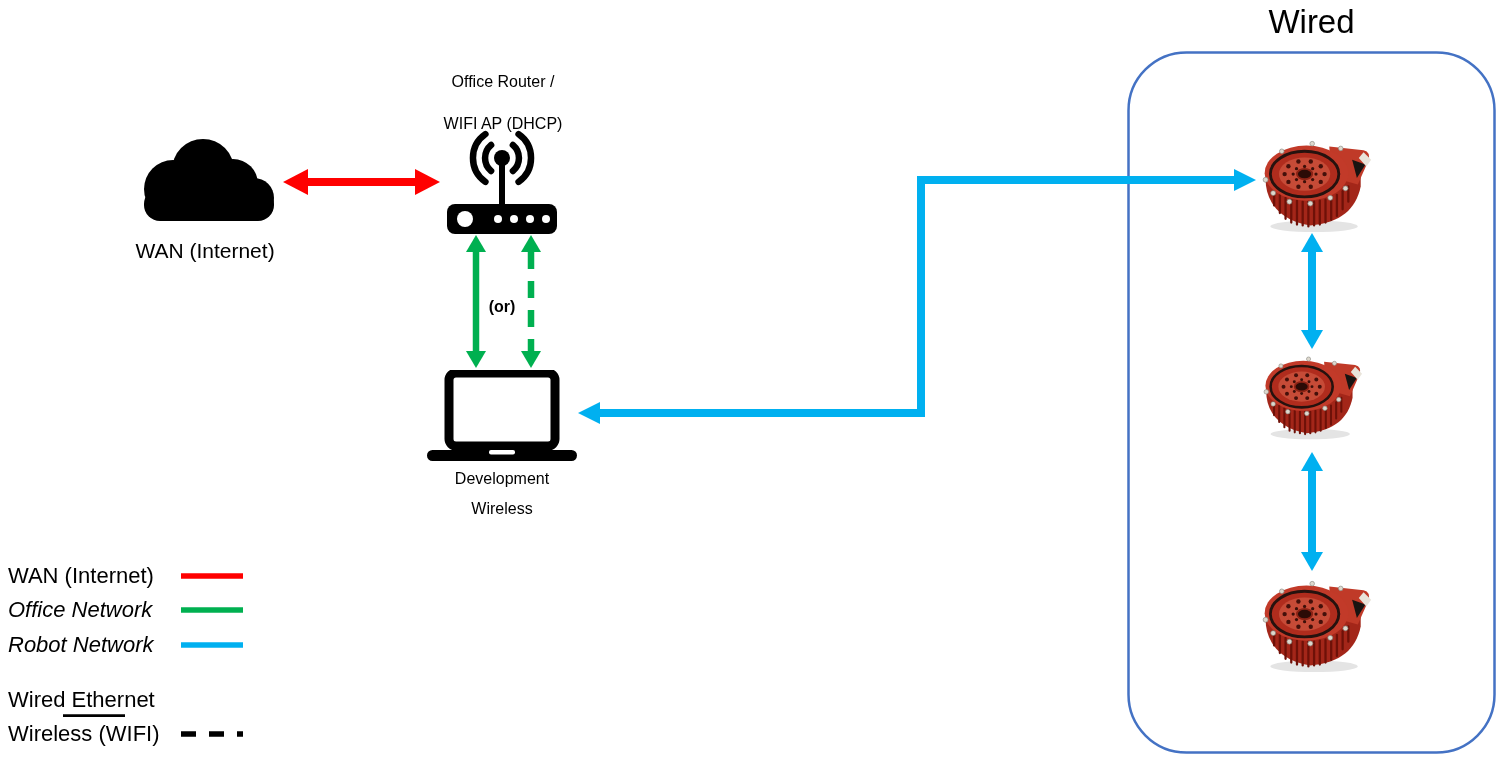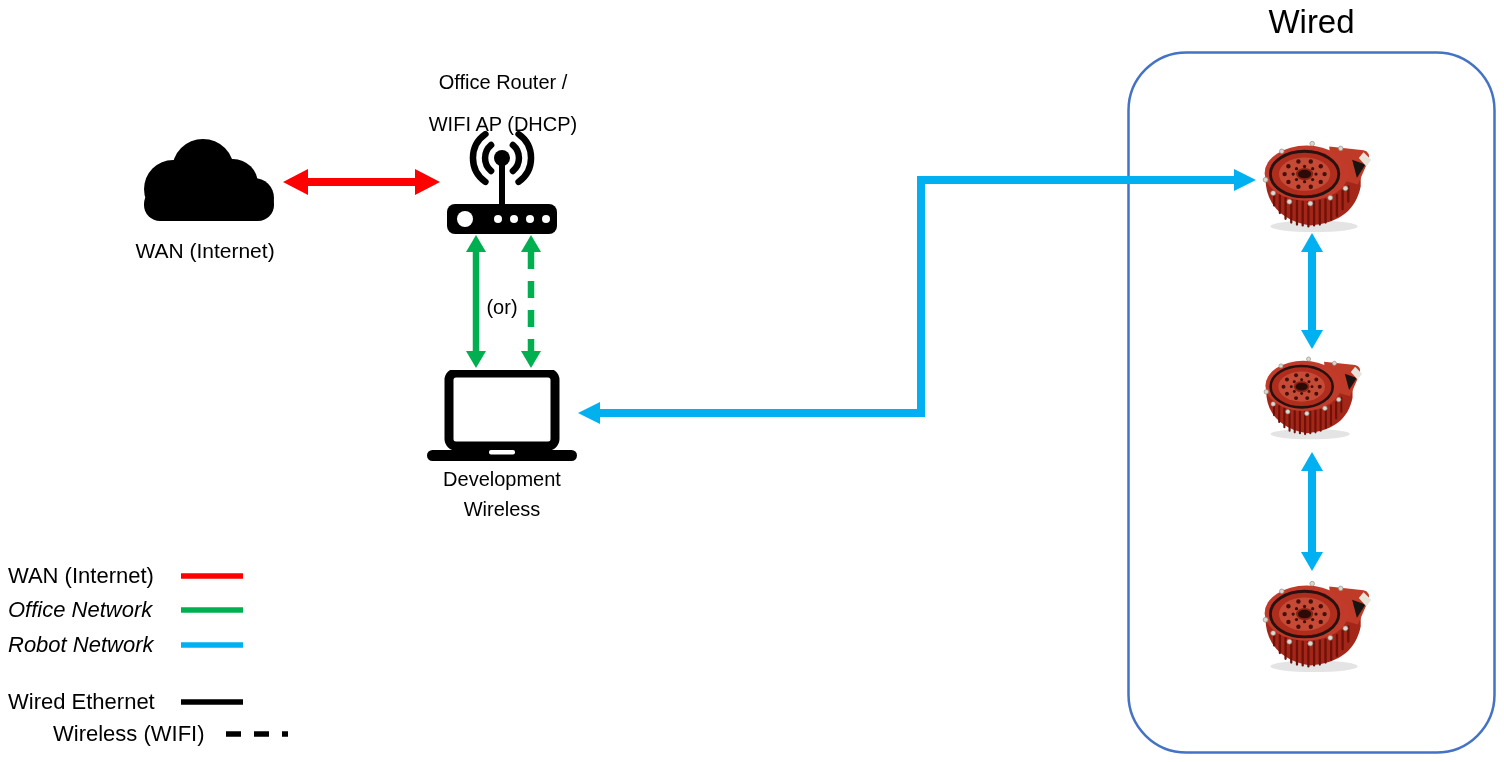--- a/index.html
+++ b/index.html
@@ -10,21 +10,21 @@
     background: #ffffff;
     overflow: hidden;
     font-family: "Liberation Sans", sans-serif;
     color: #000000;
   }
   .abs { position: absolute; }
   .label {
     position: absolute;
     text-align: center;
     color: #000;
-    font-size: 20px;
+    font-size: 16px;
     line-height: 30px;
     white-space: nowrap;
   }
   .legend-row {
     position: absolute;
     left: 8px;
     height: 30px;
     display: flex;
     align-items: center;
   }
@@ -188,21 +188,21 @@
     </g>
     <g fill="#fff">
       <circle cx="19" cy="91" r="8"></circle>
       <circle cx="52" cy="91" r="4"></circle>
       <circle cx="68" cy="91" r="4"></circle>
       <circle cx="84" cy="91" r="4"></circle>
       <circle cx="100" cy="91" r="4"></circle>
     </g>
   </svg>
 
-  <div class="label" style="left:466px; top:292px; width:72px;">(or)</div>
+  <div class="label" style="left:466px; top:292px; width:72px;font-weight:bold;">(or)</div>
 
   <svg class="abs" style="left:427px; top:370px;" width="150" height="92" viewBox="0 0 150 92">
     <rect x="22" y="3" width="106" height="73" rx="7" fill="#fff" stroke="#000" stroke-width="9"></rect>
     <rect x="0" y="80" width="150" height="11" rx="5.5" fill="#000000"></rect>
     <rect x="62" y="80" width="26" height="4.5" rx="2" fill="#fff"></rect>
   </svg>
   <div class="abs" style="left:402px; top:464px; width:200px; text-align:center;">
     <div class="label" style="position:static;">Development</div>
     <div class="label" style="position:static;">Wireless</div>
   </div>
@@ -230,26 +230,26 @@
     <svg class="legend-swatch" width="64" height="8">
       <line x1="1" y1="4" x2="63" y2="4" stroke-width="5.5" stroke="#00B050"></line>
     </svg>
   </div>
   <div class="legend-row" style="top:630px;font-style:italic;">
     <span class="legend-label">Robot Network</span>
     <svg class="legend-swatch" width="64" height="8">
       <line x1="1" y1="4" x2="63" y2="4" stroke-width="5.5" stroke="#00B0F0"></line>
     </svg>
   </div>
-  <div class="legend-row" style="top:687px;">
+  <div class="legend-row" style="top:687px;flex-direction:column;">
     <span class="legend-label">Wired Ethernet</span>
     <svg class="legend-swatch" width="64" height="8">
       <line x1="1" y1="4" x2="63" y2="4" stroke-width="5.5" stroke="#000000"></line>
     </svg>
   </div>
-  <div class="legend-row" style="top:719px;margin-left:45px;">
+  <div class="legend-row" style="top:719px;">
     <span class="legend-label">Wireless (WIFI)</span>
     <svg class="legend-swatch" width="64" height="8">
       <line x1="1" y1="4" x2="63" y2="4" stroke-width="5.5" stroke-dasharray="15 13" stroke="#000000"></line>
     </svg>
   </div>
 
 </div>
 
 </body></html>

